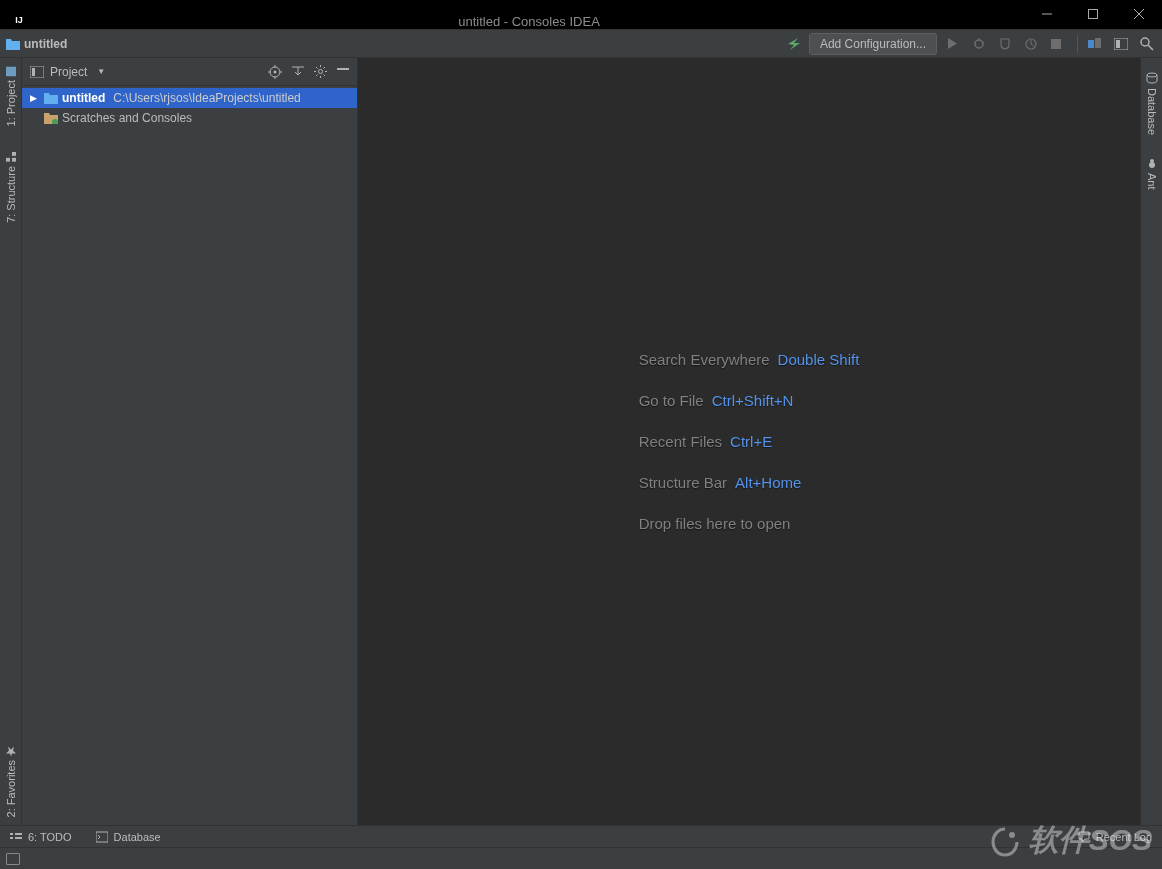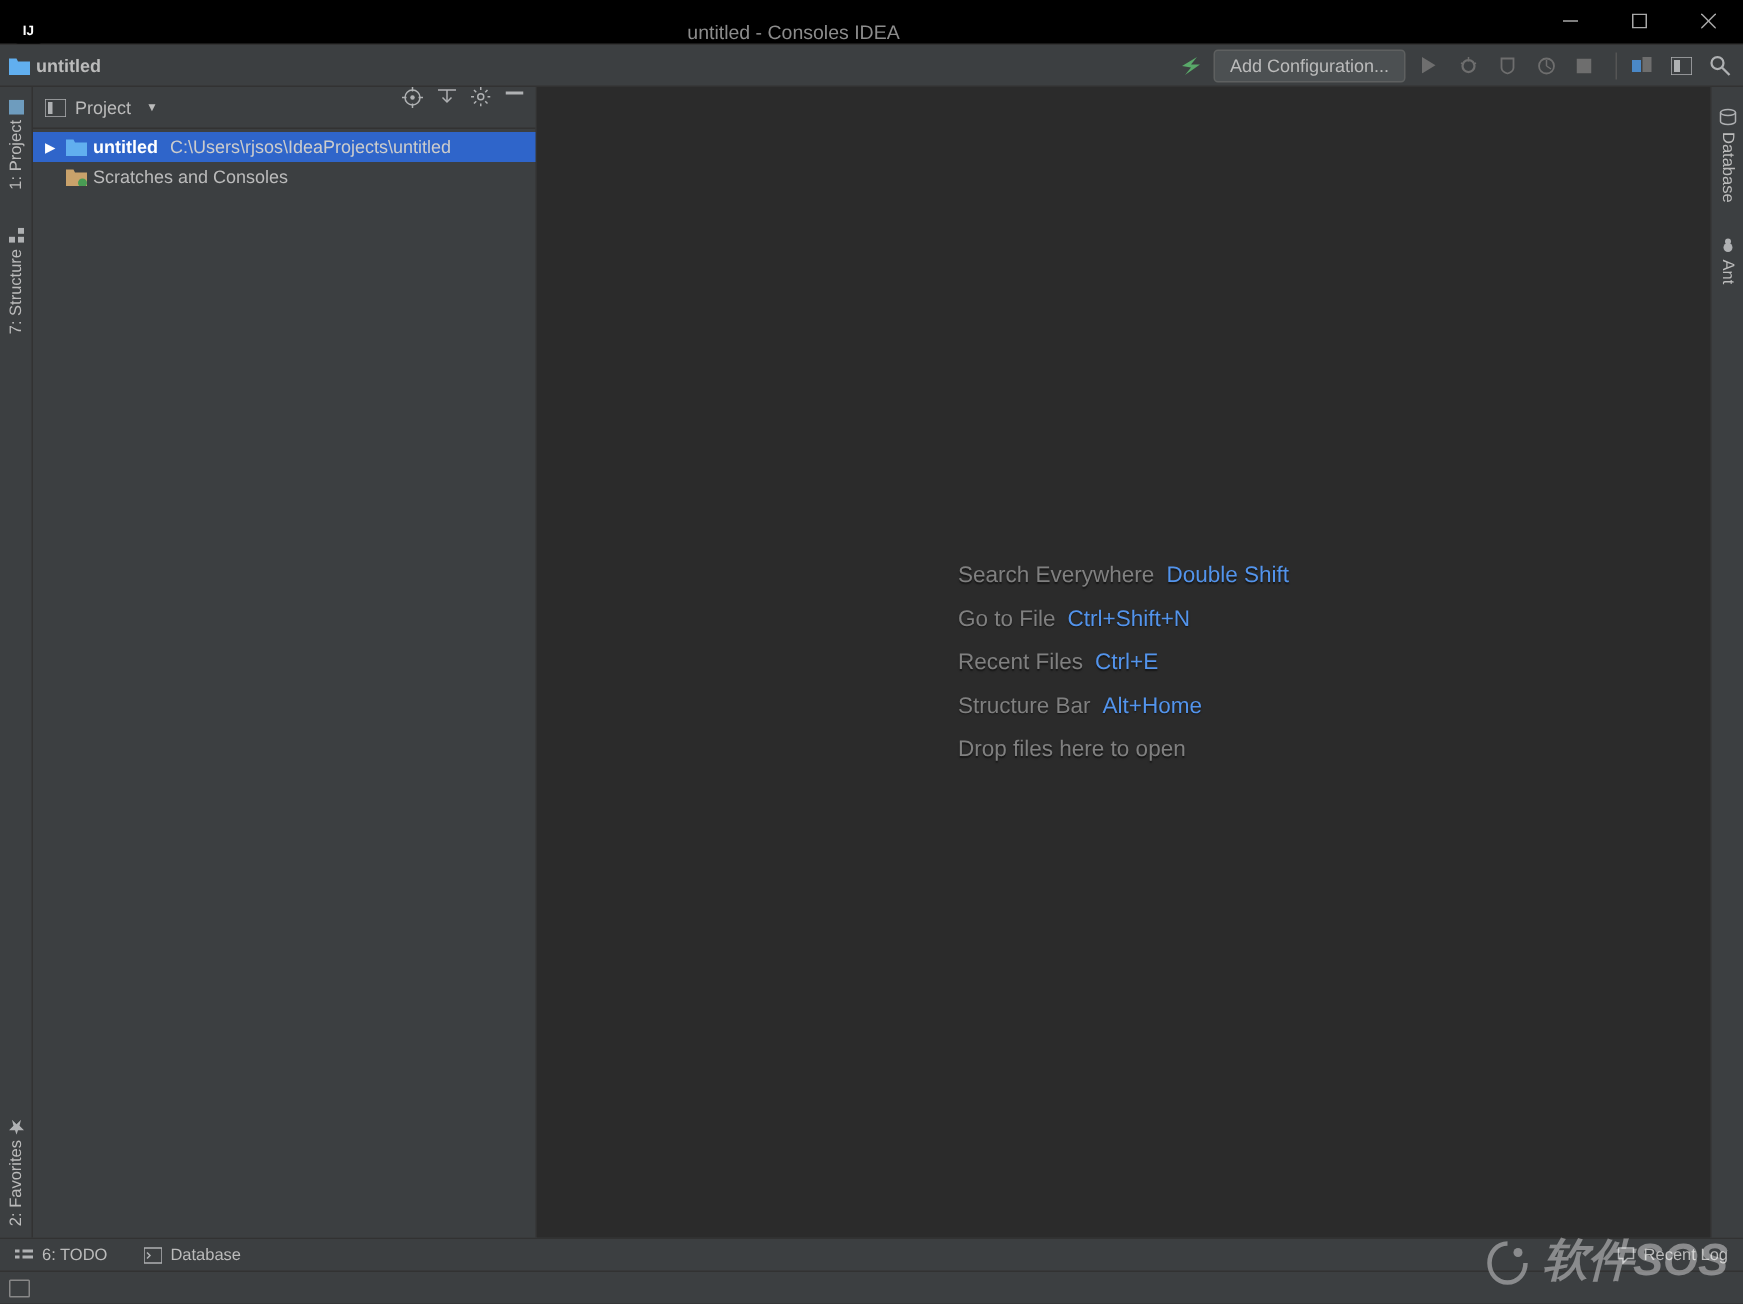--- a/index.html
+++ b/index.html
@@ -25,38 +25,38 @@
 .tb-icon { color: #6e6e6e; cursor: pointer; font-size: 13px; width: 16px; text-align: center; }
 .tb-sep { width: 1px; height: 18px; background: #555; }
 
 
 .main { display: flex; height: calc(100% - 30px - 28px - 22px - 22px); }
 .left-gutter { width: 22px; background: #3c3f41; border-right: 1px solid #323232; display: flex; flex-direction: column; align-items: center; }
 .gutter-tab { writing-mode: vertical-rl; transform: rotate(180deg); padding: 8px 2px; font-size: 11px; cursor: pointer; color: #bbbbbb; display: flex; align-items: center; gap: 4px; }
 .gutter-spacer { flex: 1; }
 
 .project-panel { width: 336px; background: #3c3f41; border-right: 1px solid #323232; display: flex; flex-direction: column; }
-.panel-header { height: 28px; background: #3c3f41; display: flex; padding: 0 8px; border-bottom: 1px solid #323232; }
+.panel-header { height: 28px; background: #3c3f41; display: flex; align-items: center; padding: 0 8px; border-bottom: 1px solid #323232; }
 .panel-title { display: flex; align-items: center; gap: 6px; flex: 1; }
 .dropdown-arrow { font-size: 8px; margin-left: 4px; }
 .panel-icons { display: flex; gap: 10px; color: #afb1b3; }
 .panel-icons span { cursor: pointer; }
 
 .tree { padding: 2px 0; }
 .tree-row { display: flex; align-items: center; height: 20px; padding-left: 8px; gap: 4px; cursor: pointer; }
 .tree-row.selected { background: #2f65ca; color: #fff; }
 .tree-arrow { width: 10px; font-size: 9px; color: #bbbbbb; }
 .tree-row.selected .tree-arrow { color: #fff; }
 .tree-label { font-weight: bold; }
 .tree-path { color: #787878; margin-left: 4px; }
 .tree-row.selected .tree-path { color: #cccccc; }
 
 .editor { flex: 1; background: #2b2b2b; display: flex; align-items: center; justify-content: center; }
 .hints { text-align: left; }
-.hint-row { margin: 12px 0; font-size: 15px; color: #808080; text-shadow: 0 1px 1px rgba(0,0,0,0.5); }
+.hint-row { margin: 24px 0; font-size: 15px; color: #808080; text-shadow: 0 1px 1px rgba(0,0,0,0.5); }
 .hint-key { color: #5394ec; margin-left: 8px; }
 
 .right-gutter { width: 22px; background: #3c3f41; border-left: 1px solid #323232; display: flex; flex-direction: column; align-items: center; padding-top: 8px; }
 .right-tab { writing-mode: vertical-rl; padding: 6px 2px; font-size: 11px; cursor: pointer; color: #bbbbbb; display: flex; align-items: center; gap: 4px; }
 
 
 .bottom-bar { height: 22px; background: #3c3f41; border-top: 1px solid #323232; display: flex; align-items: center; padding: 0 10px; font-size: 11px; }
 .bottom-item { display: flex; align-items: center; gap: 6px; margin-right: 24px; cursor: pointer; }
 .bottom-spacer { flex: 1; }
 

